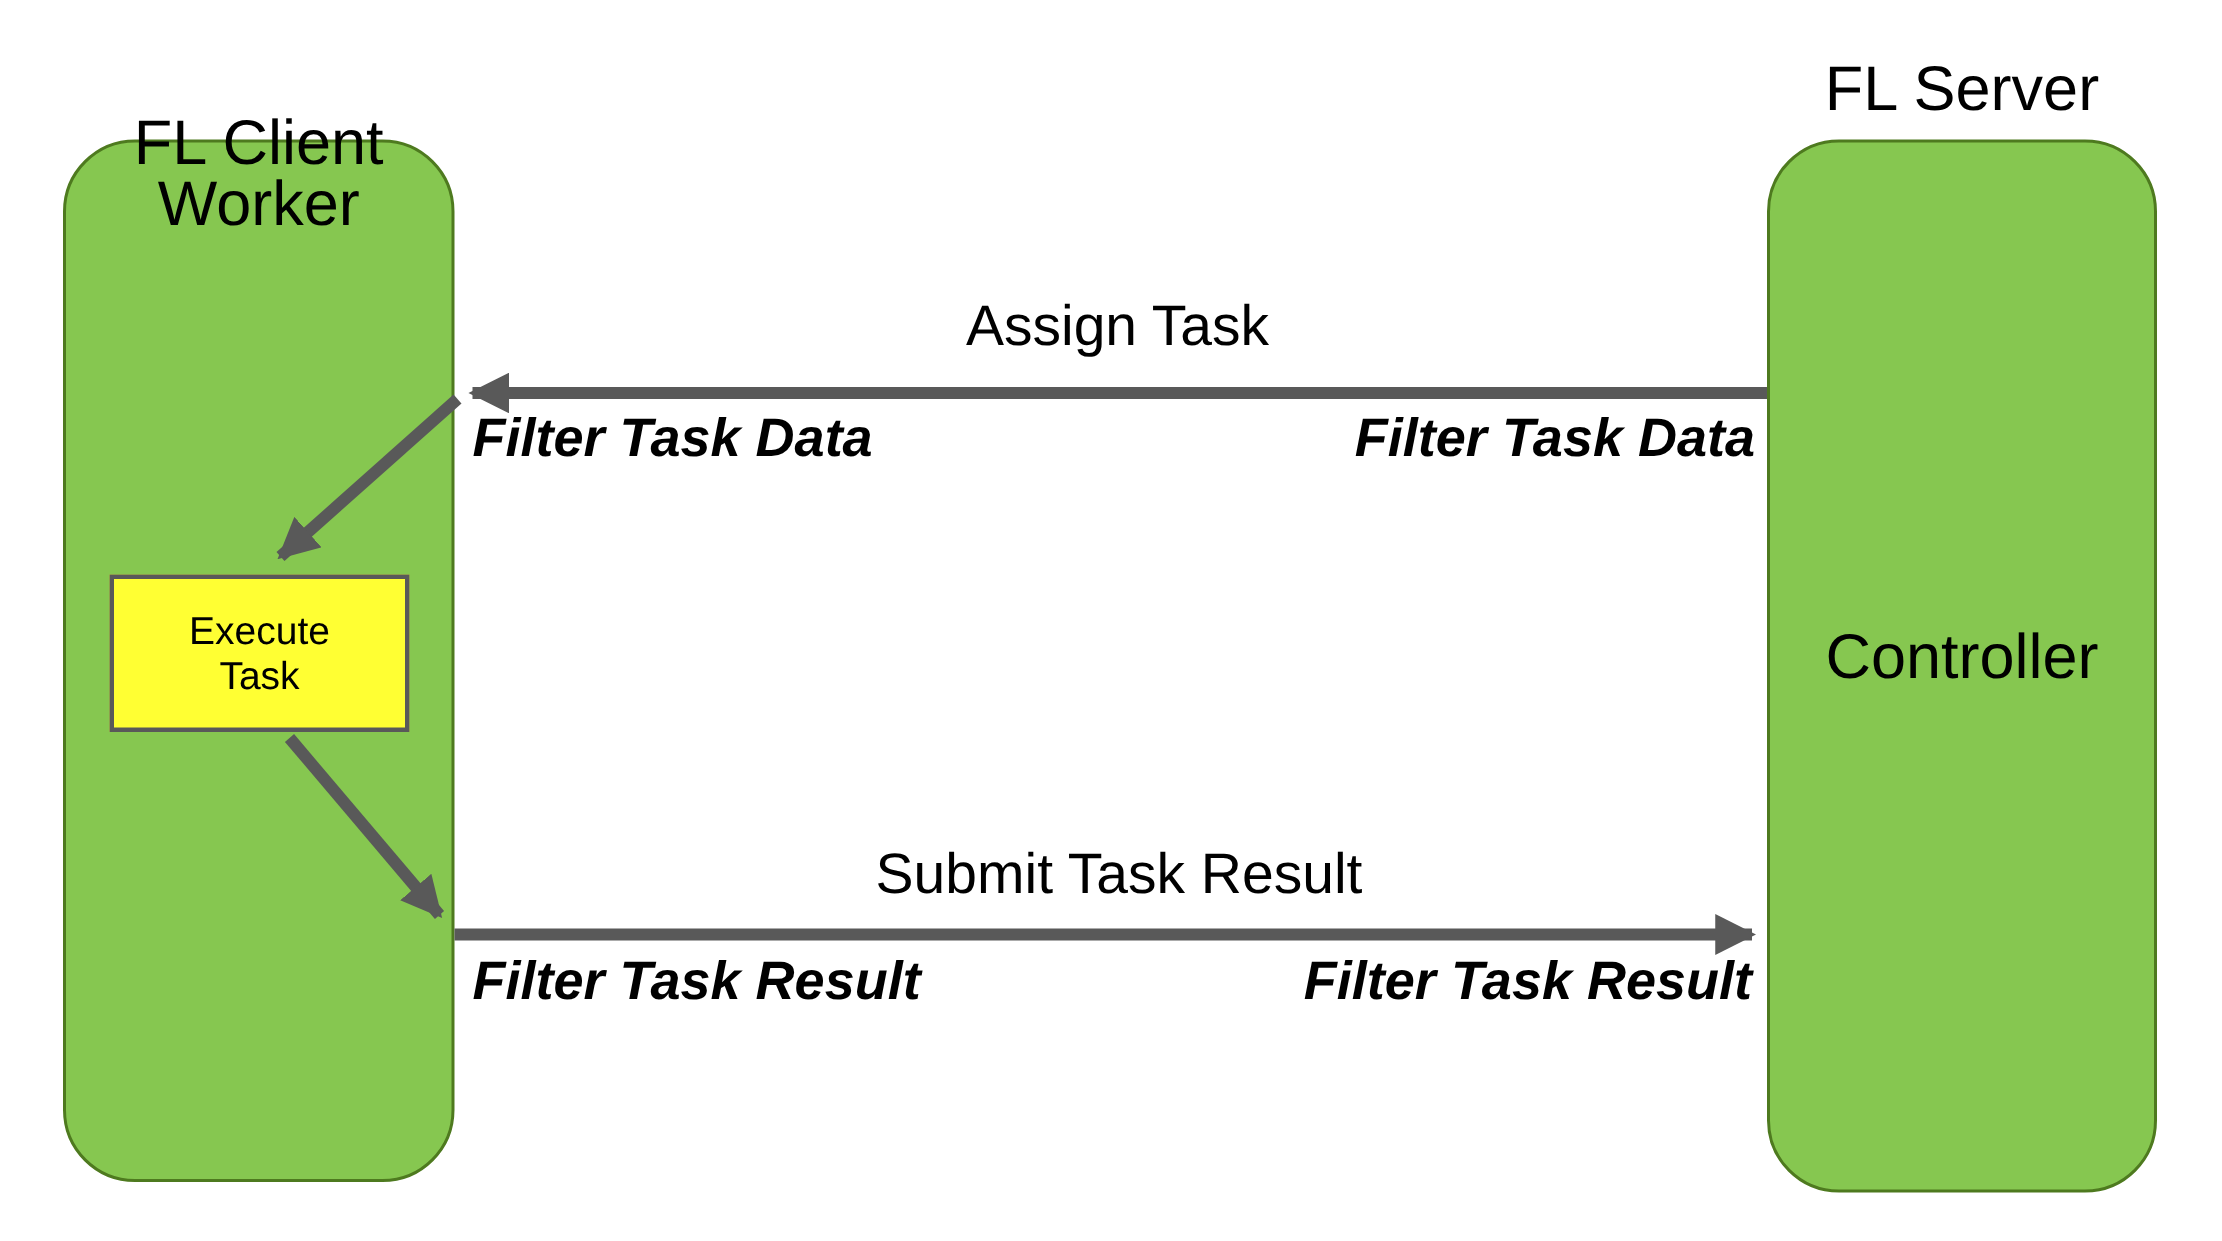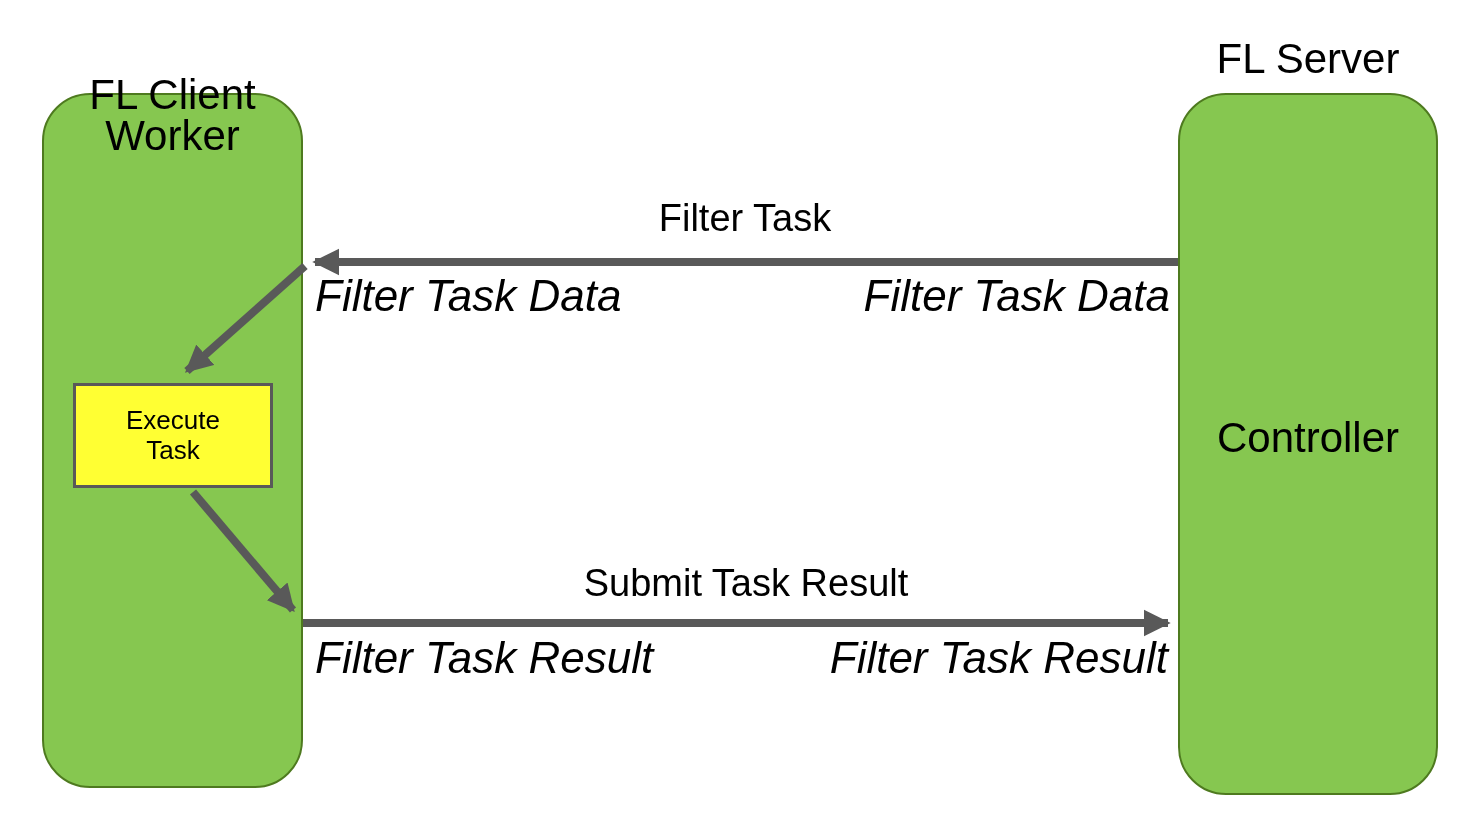--- a/index.html
+++ b/index.html
@@ -74,23 +74,23 @@
     position: absolute;
     font-size: 38px;
     line-height: 1.1;
     white-space: nowrap;
   }
   .msg-assign { left: 745px; top: 198px; transform: translateX(-50%); }
   .msg-submit { left: 722px; top: 563px; transform: translateX(-50%); margin-left: 24px; }
 
   .filter-label {
     position: absolute;
-    font-size: 44px;
+    font-size: 36px;
     line-height: 1.1;
-    font-weight: normal;
+    font-weight: bold;
     font-style: italic;
     white-space: nowrap;
   }
   .ftd-left  { left: 315px;  top: 272px; }
   .ftd-right { left: 1170px; top: 272px; transform: translateX(-100%); }
   .ftr-left  { left: 315px;  top: 634px; }
   .ftr-right { left: 1168px; top: 634px; transform: translateX(-100%); }
 
   .arrow-layer {
     position: absolute;
@@ -125,21 +125,21 @@
   <div class="lane-title title-client">FL Client</div>
   <div class="lane-title title-server">FL Server</div>
 
   <div class="lane-label label-worker">Worker</div>
   <div class="lane-label label-controller">Controller</div>
 
   <div class="execute-box">
     <div class="inner">Execute Task</div>
   </div>
 
-  <div class="msg-label msg-assign">Filter Task</div>
+  <div class="msg-label msg-assign">Assign Task</div>
   <div class="msg-label msg-submit">Submit Task Result</div>
 
   <div class="filter-label ftd-left">Filter Task Data</div>
   <div class="filter-label ftd-right">Filter Task Data</div>
   <div class="filter-label ftr-left">Filter Task Result</div>
   <div class="filter-label ftr-right">Filter Task Result</div>
 
 </div>
 
 </body></html>

